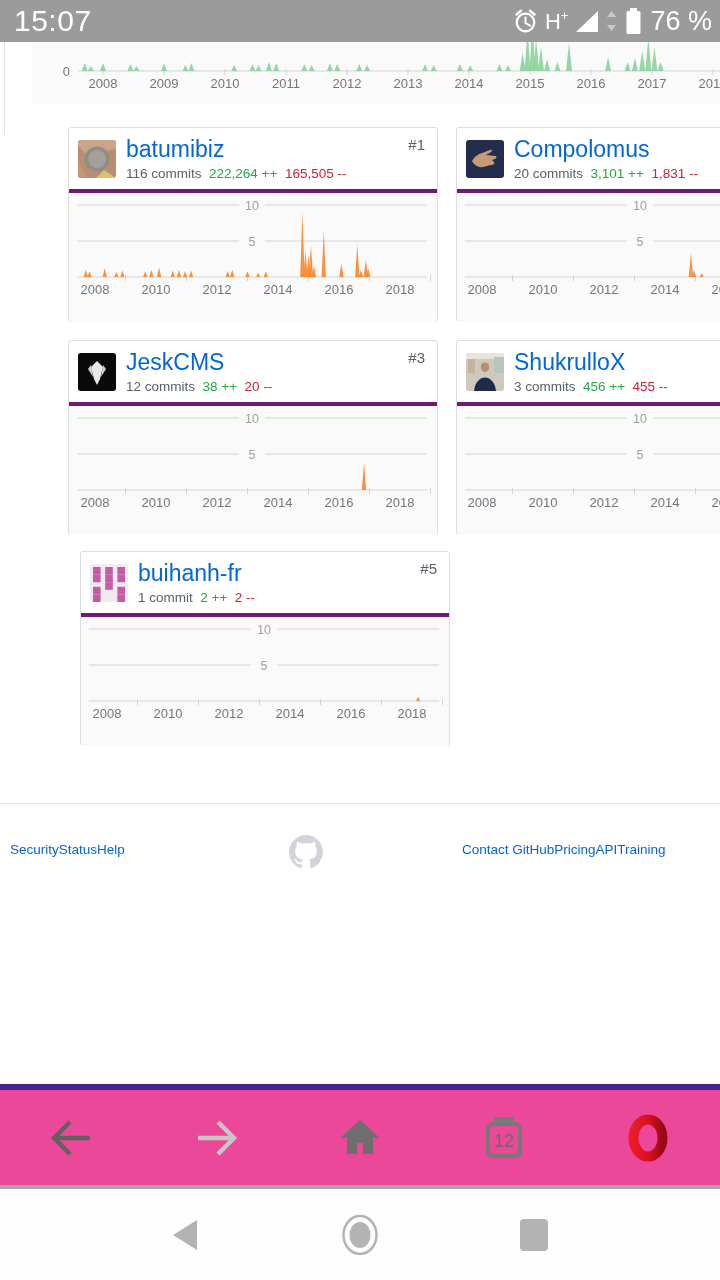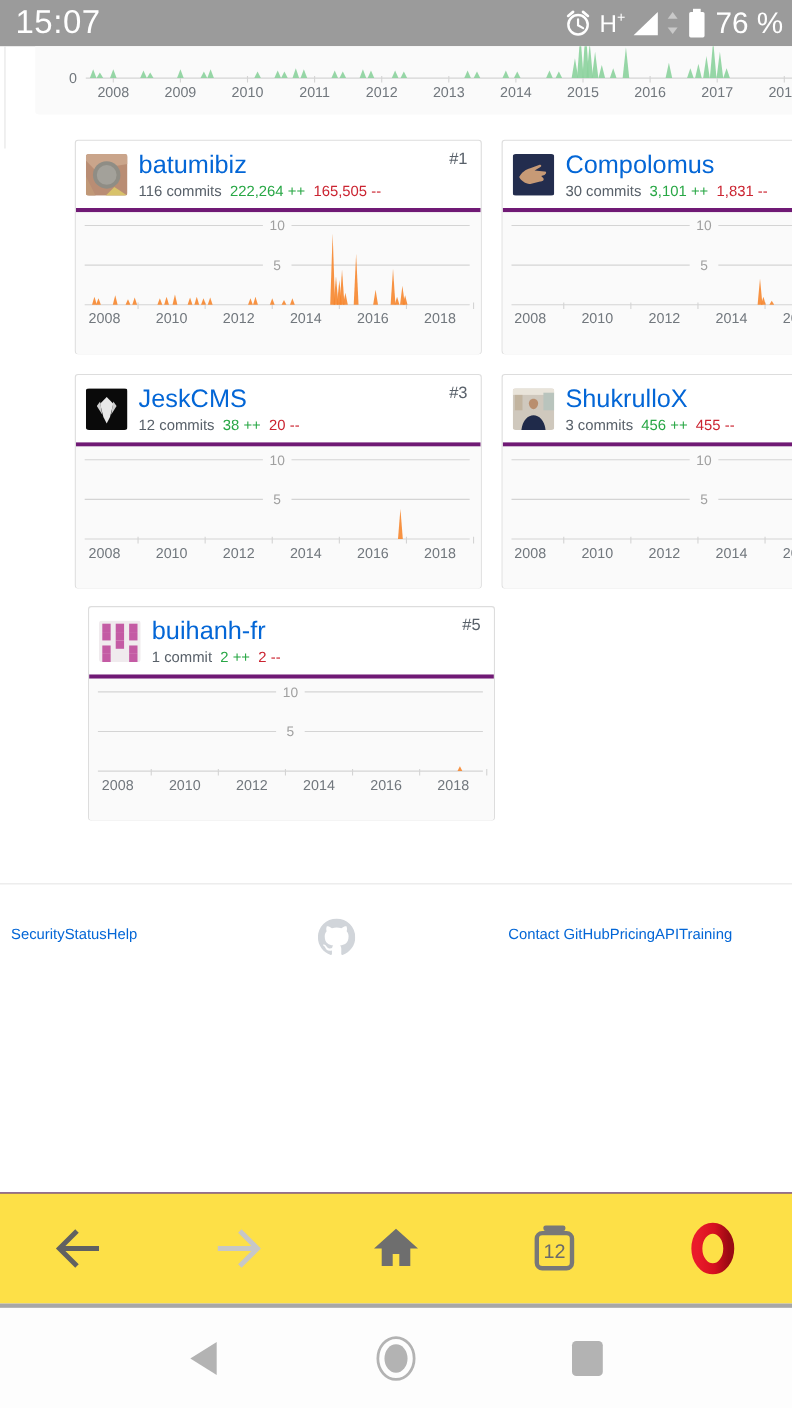--- a/index.html
+++ b/index.html
@@ -41,22 +41,22 @@
   svg{display:block;font-family:"Liberation Sans",sans-serif;}
   
   .footer-rule{position:absolute;left:0;top:803px;width:720px;height:1px;background:#e6e6e6;}
   .footer-links{position:absolute;top:842px;display:flex;gap:0;white-space:nowrap;}
   .footer-links a{font-size:13.5px;color:#0366d6;text-decoration:none;}
   .fl-left{left:10px;}
   .fl-right{left:462px;width:400px;}
   .octocat{position:absolute;left:289px;top:835px;}
   
   .opera-bar{
-    position:absolute;left:0;top:1084px;width:720px;height:101px;background:#fde047;
-    border-top:1px solid #4c1d95;display:flex;
+    position:absolute;left:0;top:1084px;width:720px;height:101px;background:#ec4899;
+    border-top:6px solid #4c1d95;display:flex;
   }
   .ob-btn{width:144px;height:100%;display:flex;align-items:center;justify-content:center;}
   .nav-divider{position:absolute;left:0;top:1185px;width:720px;height:4px;background:#a7a7a7;}
   
   .android-nav{position:absolute;left:0;top:1189px;width:720px;height:91px;background:#fdfdfd;}
   .an-btn{position:absolute;top:0;height:91px;display:flex;align-items:center;justify-content:center;width:60px;}
   .an-back{left:156px;}
   .an-home{left:330px;}
   .an-recents{left:504px;}
 </style>
@@ -235,21 +235,21 @@
   <div class="card" style="left:420px;top:127px;">
     <div class="card-header">
       <span class="avatar">
         <svg width="38" height="38" viewBox="0 0 38 38">
           <rect width="38" height="38" fill="#232d4e"></rect>
           <path d="M6 21 c2-4 6-7 10-8 l8-3 c2-1 3 1 1 2 l-5 3 9 1 c2 0 2 2 0 3 l-3 1 2 2 c1 2-1 3-3 3 l-8 2 c-4 1-9-2-11-6 Z" fill="#c79a76"></path>
         </svg>
       </span>
       <a href="#" class="c-name">Compolomus</a>
       <div class="c-stats">
-        <span>30 commits</span>&nbsp;
+        <span>20 commits</span>&nbsp;
         <span class="c-add">3,101 ++</span>&nbsp;
         <span class="c-del">1,831 --</span>
       </div>
       <span class="c-rank"></span>
     </div>
     <div class="chart-wrap">
       <svg width="368" height="132">
           <line x1="8" x2="358" y1="12" y2="12" stroke="#d4d4d4" stroke-width="1"></line>
           <rect x="170" y="4" width="26" height="16" fill="#fafafa"></rect>
           <text x="183" y="16.5" text-anchor="middle" fill="#a0a0a0" font-size="12.5">10</text>

